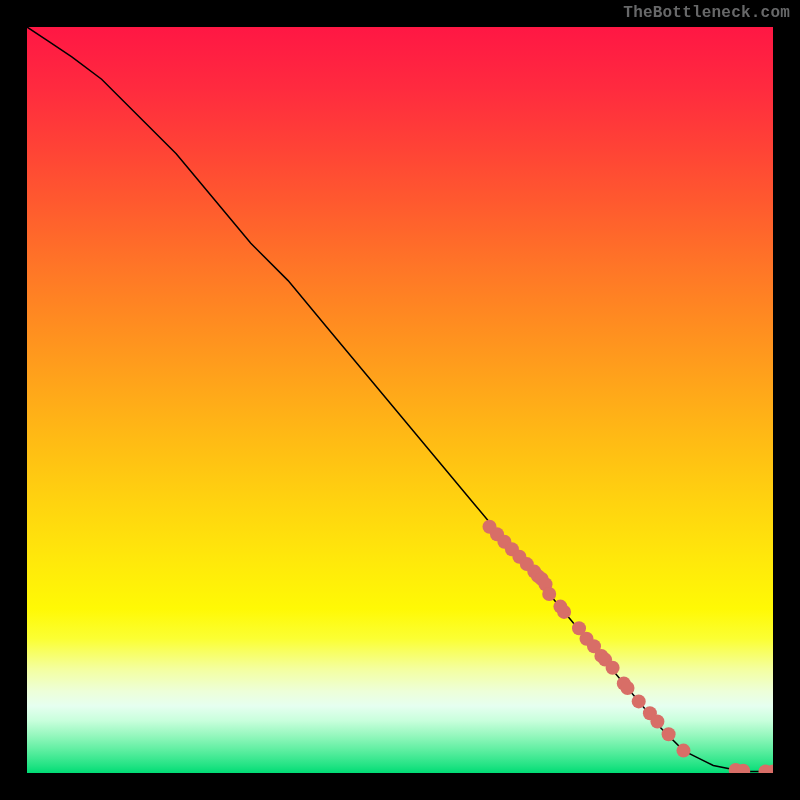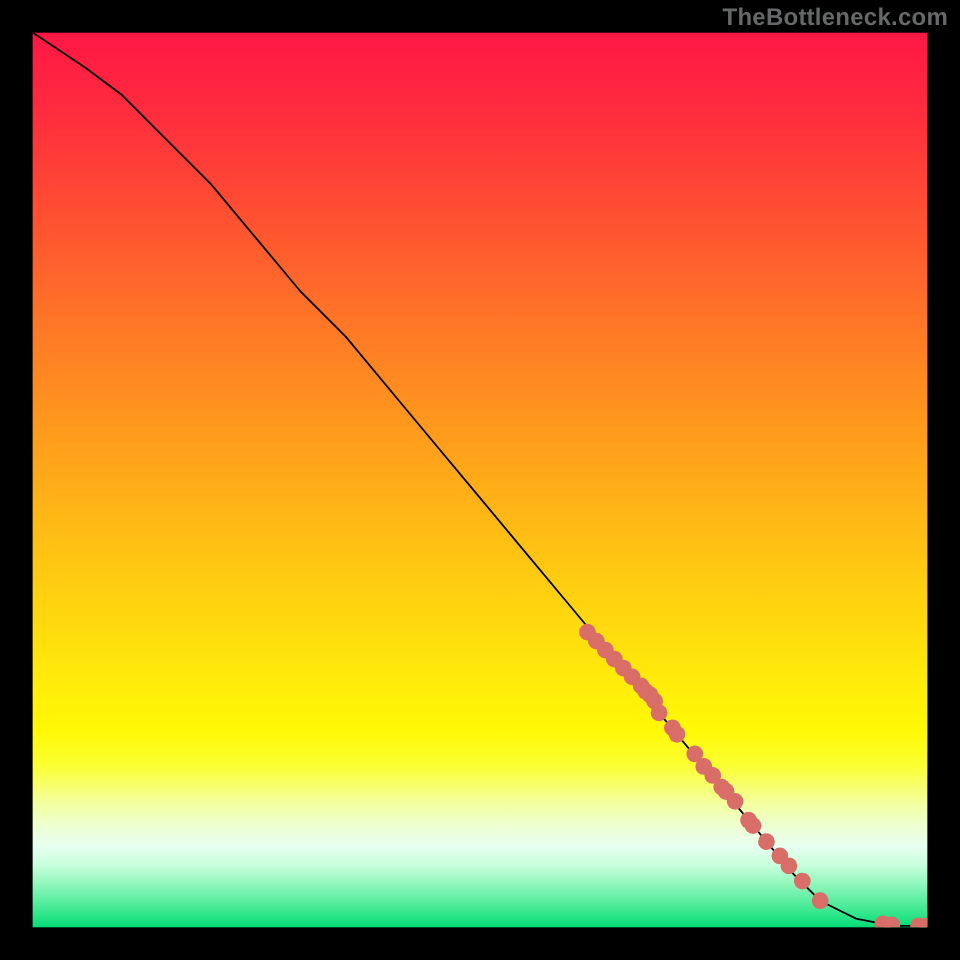--- a/index.html
+++ b/index.html
@@ -14,22 +14,22 @@
     position: absolute;
     top: 0; left: 0;
     width: 800px;
     height: 800px;
     background: #000;
   }
   .watermark {
     position: absolute;
     top: 4px;
     right: 10px;
-    font-family: Liberation Sans, sans-serif;
-    font-size: 20px;
+    font-family: Liberation Mono, monospace;
+    font-size: 16px;
     font-weight: 600;
     color: #676869;
     letter-spacing: 0.2px;
     z-index: 5;
   }
   .plot-frame {
     position: absolute;
     top: 27px;
     left: 27px;
     width: 746px;

